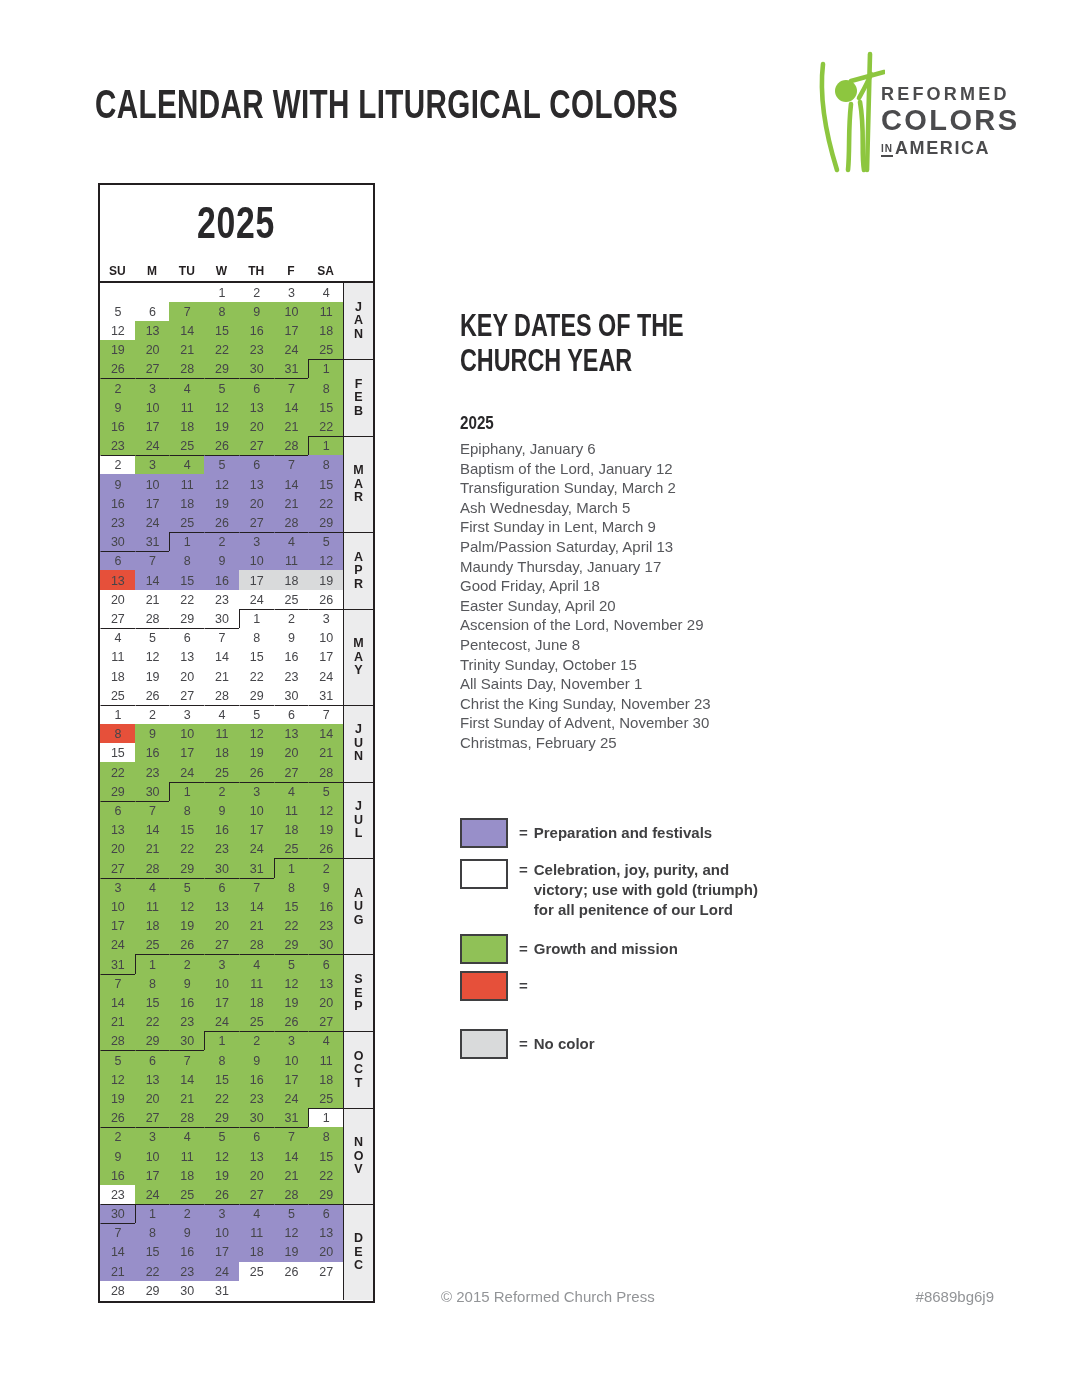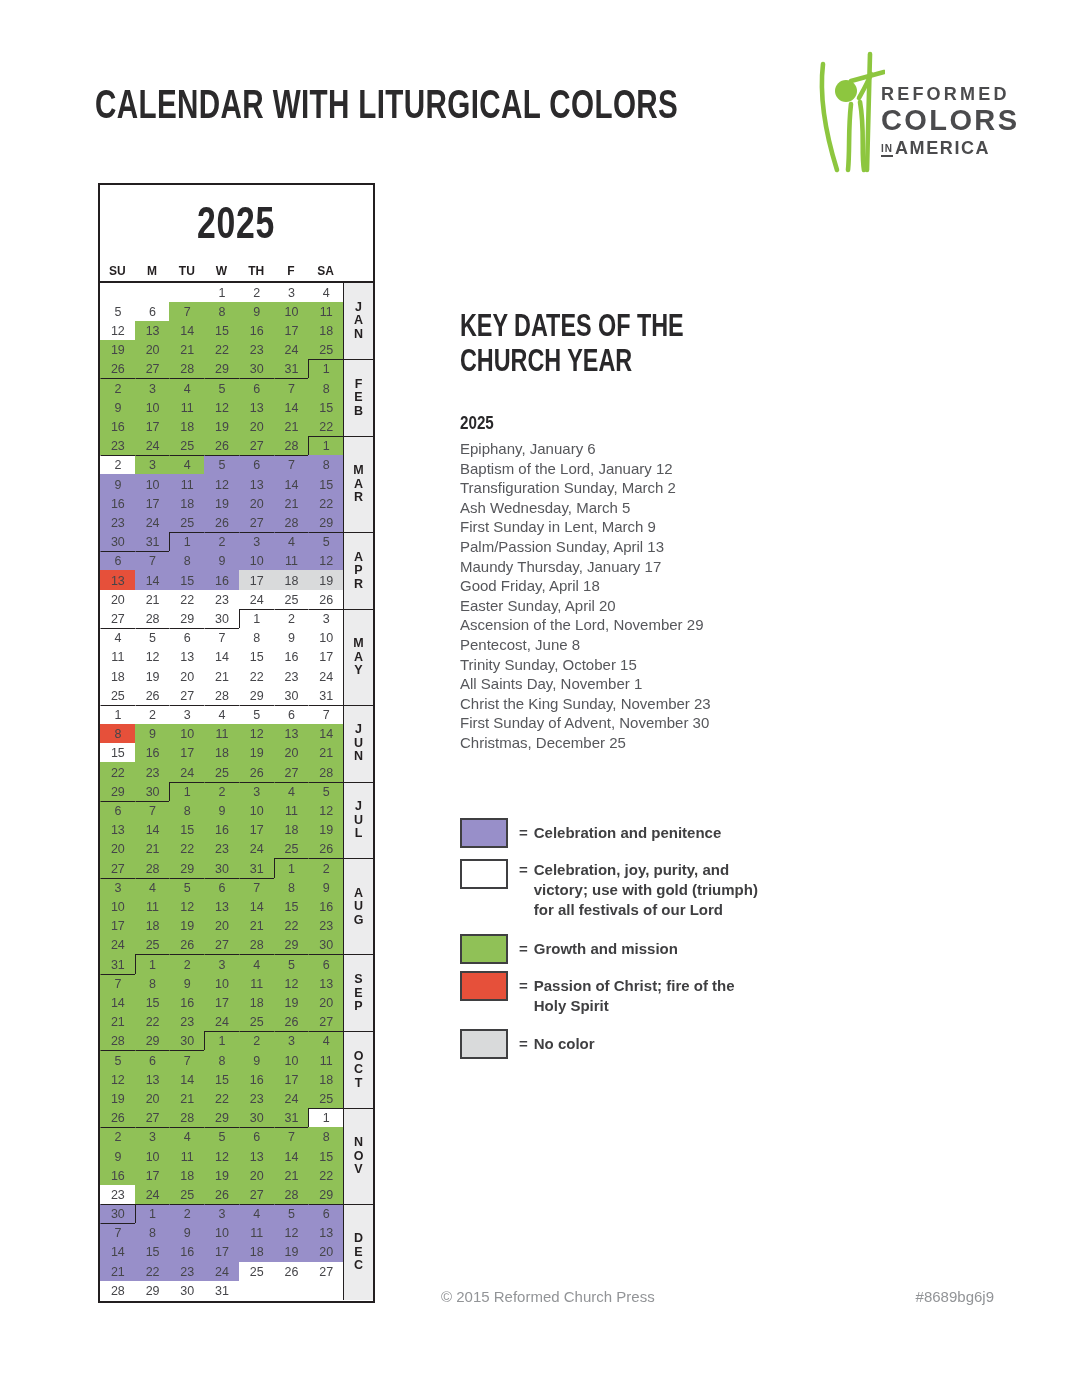--- a/index.html
+++ b/index.html
@@ -674,71 +674,67 @@
   <div>KEY DATES OF THE</div>
   <div>CHURCH YEAR</div>
 </div>
 <div class="kd-year">2025</div>
 <div class="kd-list">
     <div>Epiphany, January 6</div>
     <div>Baptism of the Lord, January 12</div>
     <div>Transfiguration Sunday, March 2</div>
     <div>Ash Wednesday, March 5</div>
     <div>First Sunday in Lent, March 9</div>
-    <div>Palm/Passion Sunday, April 13</div>
+    <div>Palm/Passion Saturday, April 13</div>
     <div>Maundy Thursday, January 17</div>
     <div>Good Friday, April 18</div>
     <div>Easter Sunday, April 20</div>
     <div>Ascension of the Lord, November 29</div>
     <div>Pentecost, June 8</div>
     <div>Trinity Sunday, October 15</div>
     <div>All Saints Day, November 1</div>
     <div>Christ the King Sunday, November 23</div>
     <div>First Sunday of Advent, November 30</div>
-    <div>Christmas, December 25</div>
+    <div>Christmas, February 25</div>
   </div>
 
 <div id="legend">
     <div class="legend-item">
       <div class="legend-swatch" style="background: rgb(152, 143, 201);"></div>
       <div class="legend-lines">
         <span class="legend-eq">=</span>
         <div>
-          <div>Celebration and penitence</div>
+          <div>Preparation and festivals</div>
         </div>
       </div>
     </div>
     <div class="legend-item">
       <div class="legend-swatch" style="background: rgb(255, 255, 255);"></div>
       <div class="legend-lines">
         <span class="legend-eq">=</span>
         <div>
           <div>Celebration, joy, purity, and</div>
           <div>victory; use with gold (triumph)</div>
-          <div>for all festivals of our Lord</div>
+          <div>for all penitence of our Lord</div>
         </div>
       </div>
     </div>
     <div class="legend-item">
       <div class="legend-swatch" style="background: rgb(144, 193, 87);"></div>
       <div class="legend-lines">
         <span class="legend-eq">=</span>
         <div>
           <div>Growth and mission</div>
         </div>
       </div>
     </div>
     <div class="legend-item">
       <div class="legend-swatch" style="background: rgb(230, 80, 58);"></div>
       <div class="legend-lines">
         <span class="legend-eq">=</span>
-        <div>
-          <div>Passion of Christ; fire of the</div>
-          <div>Holy Spirit</div>
-        </div>
       </div>
     </div>
     <div class="legend-item">
       <div class="legend-swatch" style="background: rgb(217, 218, 219);"></div>
       <div class="legend-lines">
         <span class="legend-eq">=</span>
         <div>
           <div>No color</div>
         </div>
       </div>

